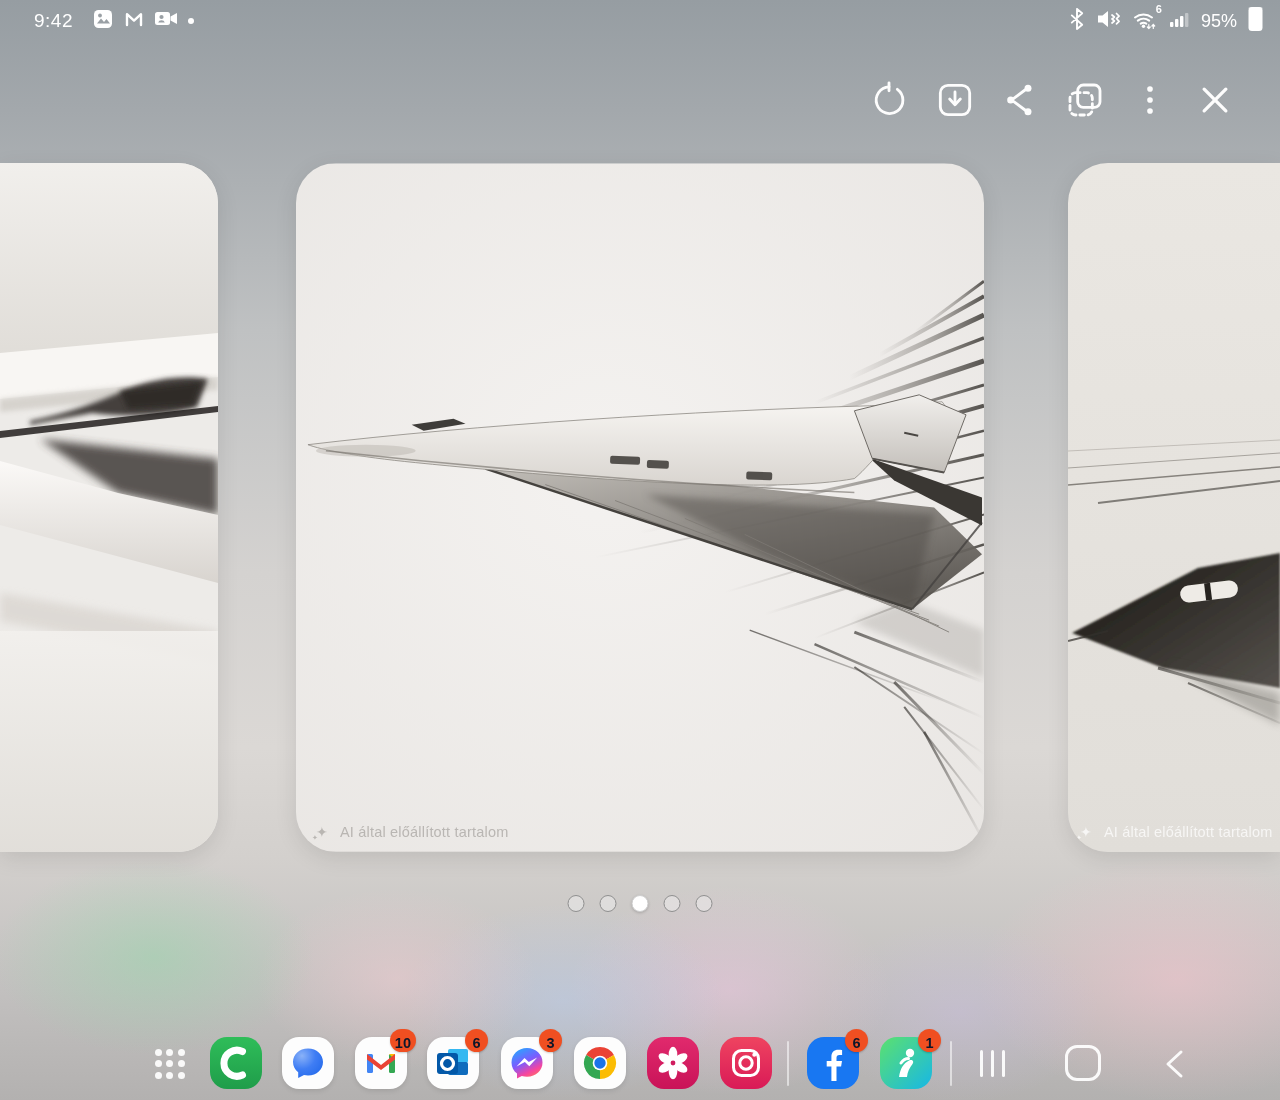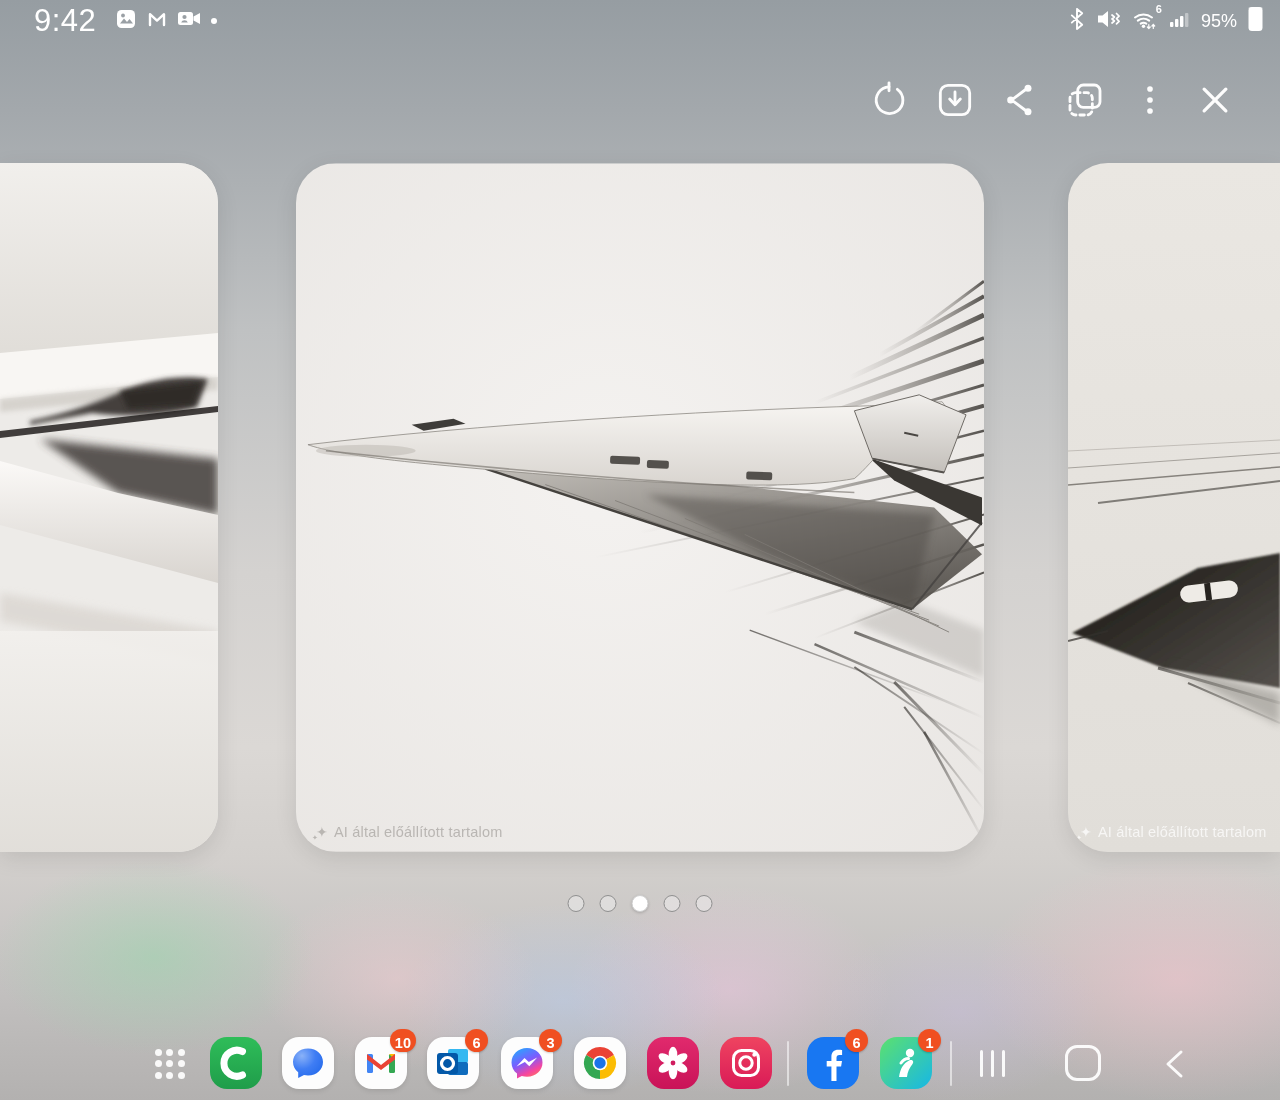--- a/index.html
+++ b/index.html
@@ -11,53 +11,53 @@
       radial-gradient(200px 130px at 31% 89%, rgba(244,205,211,.5), transparent 70%),
       radial-gradient(230px 140px at 44% 91%, rgba(187,208,246,.45), transparent 70%),
       radial-gradient(230px 150px at 57% 90%, rgba(240,199,226,.5), transparent 70%),
       radial-gradient(200px 130px at 75% 92%, rgba(205,190,235,.35), transparent 70%),
       radial-gradient(280px 170px at 92% 89%, rgba(246,196,205,.55), transparent 72%),
       linear-gradient(180deg,#969da2 0%,#a3a8ac 10%,#bfc1c2 30%,#d4d2d0 52%,#dbd8d5 68%,#d3d0cd 78%,#c2c0bf 90%,#b3b1b0 100%);
   }
   
   .statusbar{position:absolute;left:0;top:0;width:100%;height:42px;display:flex;align-items:center;color:#fff;}
   .sb-left{display:flex;align-items:center;gap:11px;padding-left:34px;}
-  .sb-time{font-size:31px;letter-spacing:.5px;}
+  .sb-time{font-size:19px;letter-spacing:.5px;}
   .sb-icons{display:flex;align-items:center;gap:9px;margin-left:8px;}
   .sb-right{margin-left:auto;display:flex;align-items:center;gap:10px;padding-right:16px;}
   .sb-batt-text{font-size:18px;}
   .wifi-wrap{position:relative;}
   .wifi6{position:absolute;top:-4px;right:-3px;font-size:11px;color:#fff;font-weight:bold;}
   .sb-dot{width:6px;height:6px;border-radius:50%;background:#fff;}
   
   .toolbar{position:absolute;top:78px;right:41px;display:flex;gap:17px;}
   .tbtn{width:48px;height:48px;display:flex;align-items:center;justify-content:center;cursor:pointer;}
   .tbtn svg{stroke:#fdfdfd;fill:none;stroke-width:1.7;stroke-linecap:round;stroke-linejoin:round;}
   
   .card{position:absolute;top:163px;height:689px;overflow:hidden;box-shadow:0 6px 22px rgba(0,0,0,.10);}
   .card-left{left:0;width:218px;border-radius:0 40px 40px 0;}
   .card-center{left:296px;width:688px;border-radius:40px;}
   .card-right{left:1068px;width:212px;border-radius:40px 0 0 40px;}
   .card svg{display:block;}
-  .watermark{position:absolute;bottom:12px;display:flex;align-items:flex-end;gap:6px;font-size:14.5px;letter-spacing:.2px;}
+  .watermark{position:absolute;bottom:12px;display:flex;align-items:flex-end;gap:12px;font-size:14.5px;letter-spacing:.2px;}
   .card-center .watermark{left:20px;color:rgba(176,173,169,.85);}
   .card-right .watermark{left:12px;color:rgba(255,255,255,.72);}
   .wm-sparkle::before{content:"✦";font-size:14px;}
   .wm-sparkle{position:relative;}
   .wm-sparkle::after{content:"✦";position:absolute;left:-4px;bottom:-2px;font-size:7px;}
   
   .dots{position:absolute;top:895px;left:50%;transform:translateX(-50%);display:flex;gap:15px;}
   .dot{width:17px;height:17px;border-radius:50%;border:1.5px solid #8f8f8f;background:rgba(243,243,243,.45);box-sizing:border-box;cursor:pointer;}
   .dot.active{background:#fff;border-color:#cecece;box-shadow:0 1px 3px rgba(0,0,0,.18);}
   
   .dock-item{position:absolute;top:1037px;width:52px;height:52px;cursor:pointer;}
   .squircle{width:52px;height:52px;border-radius:17px;display:flex;align-items:center;justify-content:center;overflow:hidden;}
   .white-bg{background:#fdfdfd;box-shadow:0 2px 5px rgba(0,0,0,.10);}
   .badge{position:absolute;top:-8px;right:-9px;min-width:23px;height:23px;border-radius:12px;
-         background:#f04f21;color:#ffffff;font-size:14.5px;font-weight:bold;line-height:23px;
+         background:#f04f21;color:#0f172a;font-size:14.5px;font-weight:bold;line-height:23px;
          text-align:center;padding:3px 5px;box-sizing:border-box;box-shadow:0 1px 2px rgba(0,0,0,.2);}
   .grid-dots{position:absolute;top:1049px;left:155px;width:30px;height:30px;display:grid;
              grid-template-columns:repeat(3,1fr);gap:4px;cursor:pointer;}
   .grid-dots i{width:7px;height:7px;border-radius:50%;background:rgba(255,255,255,.92);}
   .divider{position:absolute;top:1041px;width:2px;height:45px;background:rgba(255,255,255,.55);border-radius:1px;}
   
   .nav-recents{position:absolute;left:980px;top:1050px;display:flex;gap:7.5px;cursor:pointer;}
   .nav-recents i{width:3.4px;height:27px;background:rgba(255,255,255,.93);border-radius:2px;}
   .nav-home{position:absolute;left:1065px;top:1045px;width:36px;height:36px;border:3px solid rgba(255,255,255,.93);
             border-radius:12px;box-sizing:border-box;cursor:pointer;}

